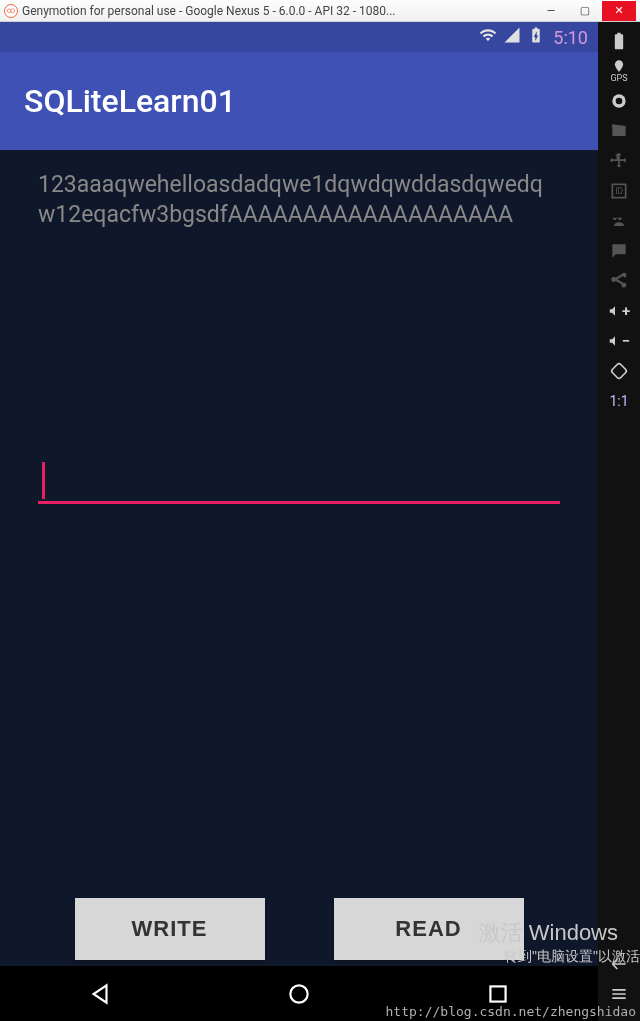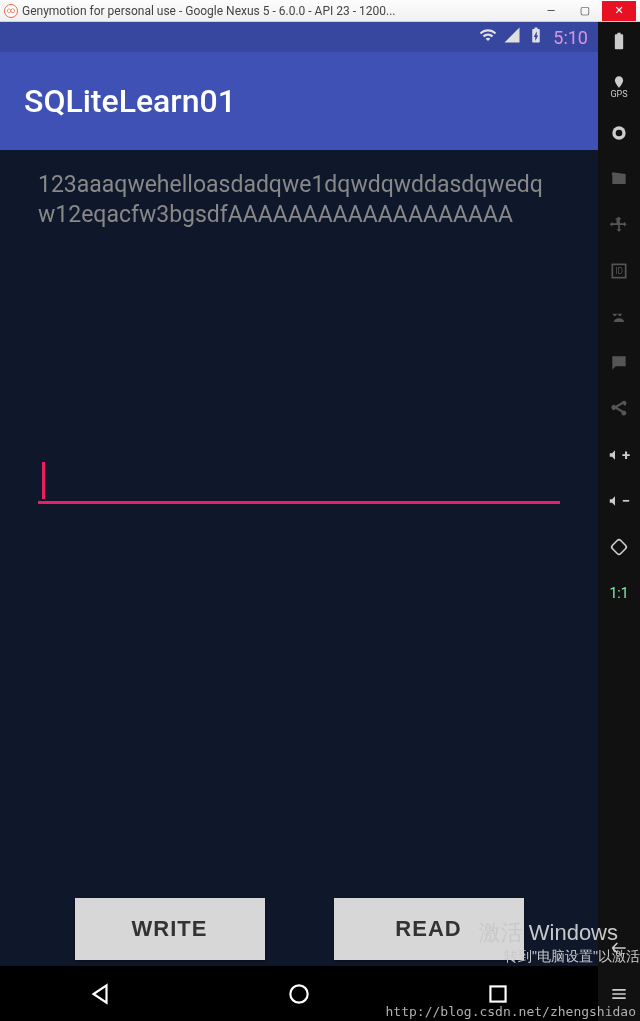--- a/index.html
+++ b/index.html
@@ -44,29 +44,29 @@
     .window-btn.close { background: #e81123; color: #fff; }
     .emulator-sidebar {
       position: absolute;
       top: 22px; right: 0; bottom: 0;
       width: 42px;
       background: #111;
       display: flex;
       flex-direction: column;
       align-items: center;
       padding-top: 6px;
-      gap: 20px;
+      gap: 4px;
     }
     .sidebar-icon {
       width: 26px; height: 26px;
       display: flex; align-items: center; justify-content: center;
       color: #aaa; font-size: 15px;
       cursor: pointer;
     }
-    .sidebar-icon.dim { color: #86efac; }
+    .sidebar-icon.dim { color: #c4b5fd; }
     .sidebar-icon svg { width: 20px; height: 20px; fill: currentColor; }
     .device-frame {
       position: absolute;
       top: 22px; left: 0; right: 42px; bottom: 0;
       background: #f6f6f6;
       display: flex;
       flex-direction: column;
     }
     .status-bar {
       height: 30px;
@@ -176,21 +176,21 @@
       font-size: 13px;
       font-family: monospace;
       pointer-events: none;
     }
   </style>
 </head>
 <body>
 
 <div class="window-titlebar">
   <div class="window-icon">∞</div>
-  <div class="window-title">Genymotion for personal use - Google Nexus 5 - 6.0.0 - API 23 - 1200...</div>
+  <div class="window-title">Genymotion for personal use - Google Nexus 5 - 6.0.0 - API 32 - 1080...</div>
   <div class="window-controls">
     <div class="window-btn">—</div>
     <div class="window-btn">▢</div>
     <div class="window-btn close">✕</div>
   </div>
 </div>
 
 <div class="device-frame">
 
   <div class="status-bar">

